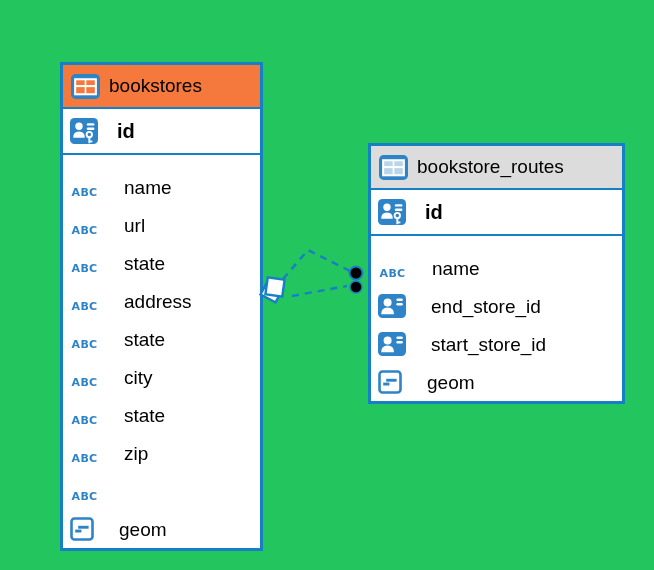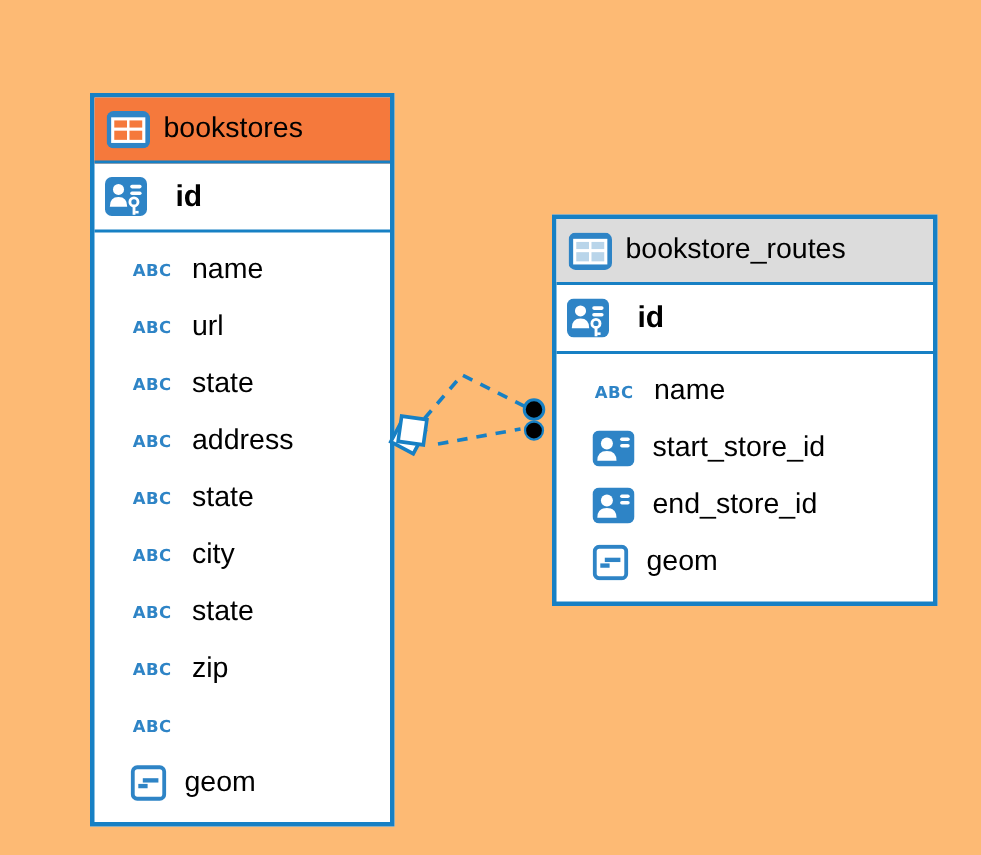--- a/index.html
+++ b/index.html
@@ -1,17 +1,17 @@
 <!DOCTYPE html>
 <html style="--blue: #1780c4; --iconblue: #2e84c6; --orange: #f5793c; --gray: #dcdcdc; --cell-light: #b9d5ea; --dot: #000000;"><head>
 <meta charset="utf-8">
 <style>
   html,body { margin:0; padding:0; background:#ffffff; }
   .canvas {
-    position:relative; width:654px; height:570px; background:#fdba74;
+    position:relative; width:654px; height:570px; background:#22c55e;
     font-family:"Liberation Sans", sans-serif; overflow:hidden;
   }
   .table {
     position:absolute; background:#ffffff;
     border:3.5px solid var(--blue); box-sizing:border-box;
   }
   #t-bookstores { left:60px; top:62px;  width:203px; }
   #t-routes     { left:368px; top:143px; width:257px; }
 
   .thead {
@@ -22,21 +22,21 @@
   .header-orange { background:var(--orange); }
   .header-gray   { background:var(--gray);text-align:right; }
 
   .pkrow {
     height:46px; display:flex; align-items:center; gap:19px; padding:0 7px;
     font-size:20px; font-weight:bold; color:#000;
     border-bottom:2.5px solid var(--blue); box-sizing:border-box; white-space:nowrap;
   }
   .tbody { padding:6px 0 7px 0; }
   .row {
-    height:38px; display:flex; align-items:center; gap:12px; padding:0 24px;
+    height:38px; display:flex; align-items:flex-end; gap:25px; padding:0 7px;
     font-size:19px; color:#000; white-space:nowrap;
   }
 
   .icon { flex:0 0 auto; display:block; }
   .abc {
     flex:0 0 auto; width:29px; text-align:center;
     font-size:11px; font-weight:800; letter-spacing:0.3px;
     color:var(--iconblue); font-family:"DejaVu Sans", sans-serif;
   }
   .cell-orange { --cell: var(--orange); }
@@ -161,27 +161,27 @@
     </div>
     <div class="tbody">
       <div class="row">
         <span class="abc">ABC</span>
         <span>name</span>
       </div>
       <div class="row">
         <svg class="icon" width="28" height="24">
             <use href="#sym-fk"></use>
           </svg>
-        <span>start_store_id</span>
+        <span>end_store_id</span>
       </div>
       <div class="row">
         <svg class="icon" width="28" height="24">
             <use href="#sym-fk"></use>
           </svg>
-        <span>end_store_id</span>
+        <span>start_store_id</span>
       </div>
       <div class="row">
         <svg class="icon" width="24" height="24">
             <use href="#sym-geom"></use>
           </svg>
         <span>geom</span>
       </div>
     </div>
   </div>
 

